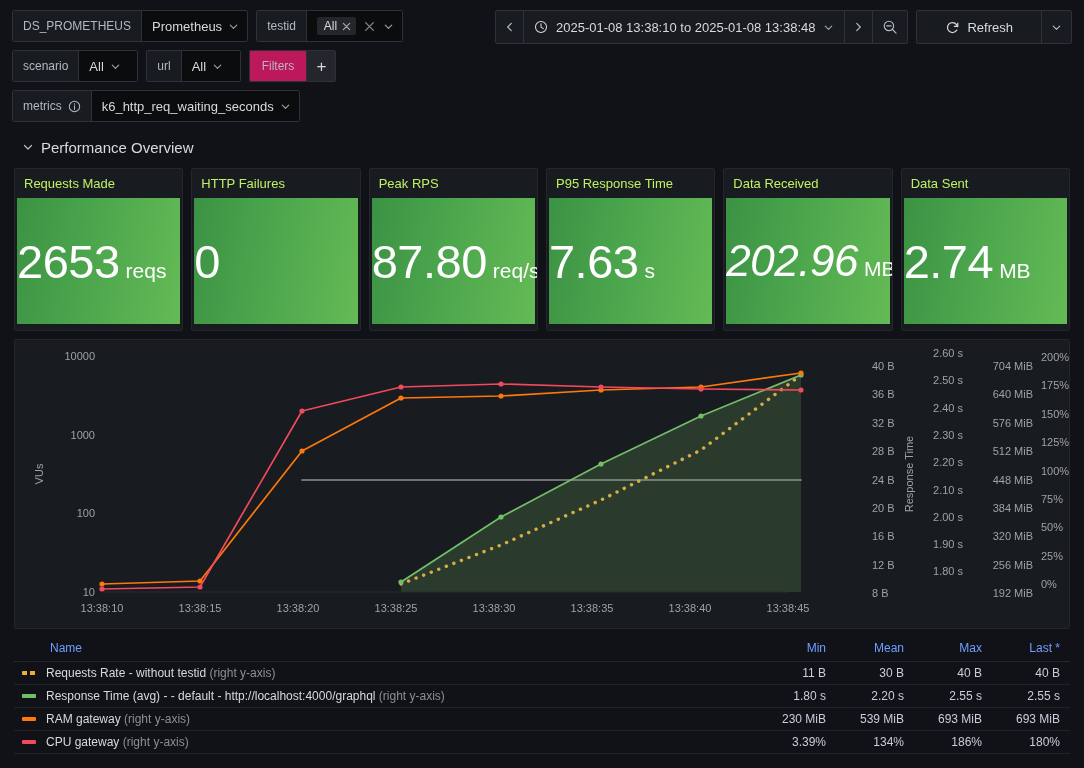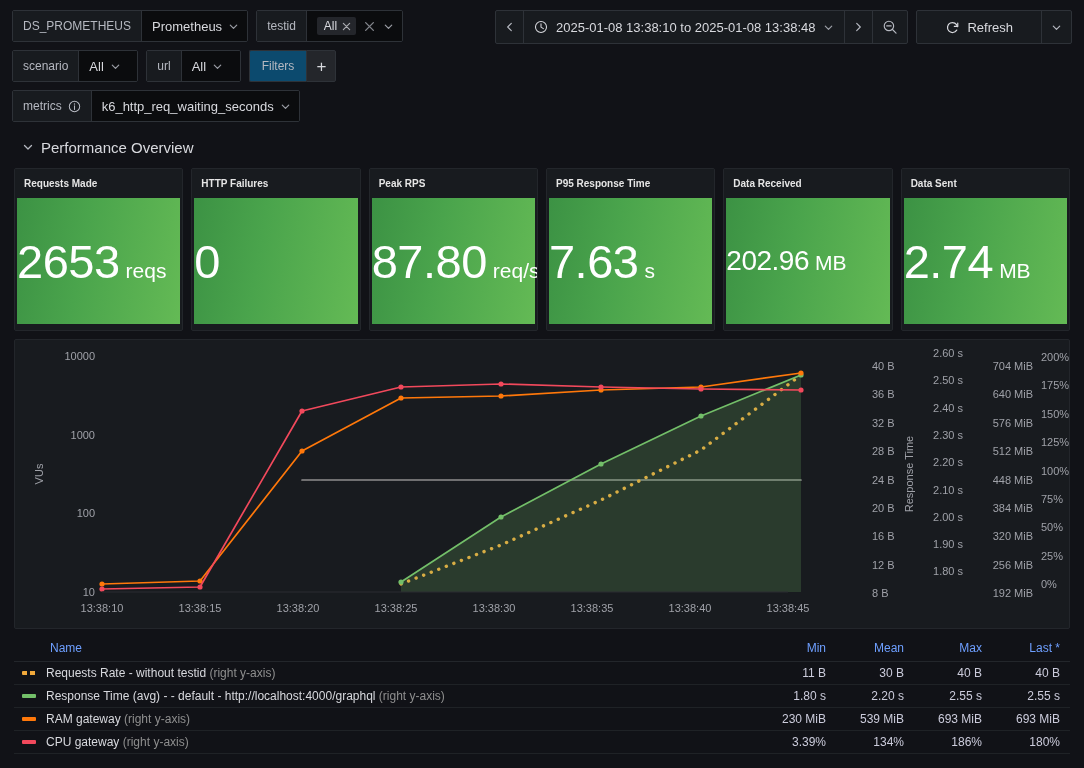--- a/index.html
+++ b/index.html
@@ -65,21 +65,21 @@
     font-size: 12px;
     color: #d8d9de;
   }
   .chip .x { opacity: .75; display: inline-flex; }
   .clear-x { display: inline-flex; align-items: center; opacity: .7; padding: 0 2px; }
 
   .filters-box { display: flex; align-items: stretch; height: 32px; gap: 0; }
   .filters-btn {
     display: flex; align-items: center; padding: 0 12px;
     font-size: 12px; color: #b5b8c0;
-    background: #0c4a6e;
+    background: #be185d;
     border: 1px solid #2e3238;
     border-radius: 2px 0 0 2px;
     border-right: none;
   }
   .plus-btn {
     display: flex; align-items: center; justify-content: center;
     width: 30px;
     background: #24262b;
     border: 1px solid #2e3238;
     border-radius: 0 2px 2px 0;
@@ -158,24 +158,23 @@
     display: flex; flex-direction: column;
     background: #181b1f;
     border: 1px solid #23262b;
     border-radius: 2px;
     overflow: hidden;
   }
   .stat-header {
     height: 29px;
     display: flex; align-items: center;
     padding: 0 9px;
-    font-size: 10px;
-    color: #e5e5e5;
+    font-size: 13px;
+    color: #bef264;
     background: #181b1f;
-    font-weight: bold;
   }
   .stat-body {
     flex: 1;
     margin: 0 2px 6px 2px;
     display: flex;
     align-items: center;
     background: linear-gradient(100deg, #3c9244 0%, #4aa44c 40%, #64ba55 100%);
     position: relative;
   }
   .stat-value {
@@ -450,21 +449,21 @@
         <span class="stat-num">7.63</span>
         <span class="stat-unit">s</span>
       </div>
     </div>
   </div>
 
   <div class="stat-panel">
     <div class="stat-header">Data Received</div>
     <div class="stat-body">
       <div class="stat-value">
-        <span class="stat-num" style="font-size:28px;">202.96</span>
+        <span class="stat-num" style="font-size:44px;font-style:italic;">202.96</span>
         <span class="stat-unit">MB</span>
       </div>
     </div>
   </div>
 
   <div class="stat-panel">
     <div class="stat-header">Data Sent</div>
     <div class="stat-body">
       <div class="stat-value">
         <span class="stat-num">2.74</span>

